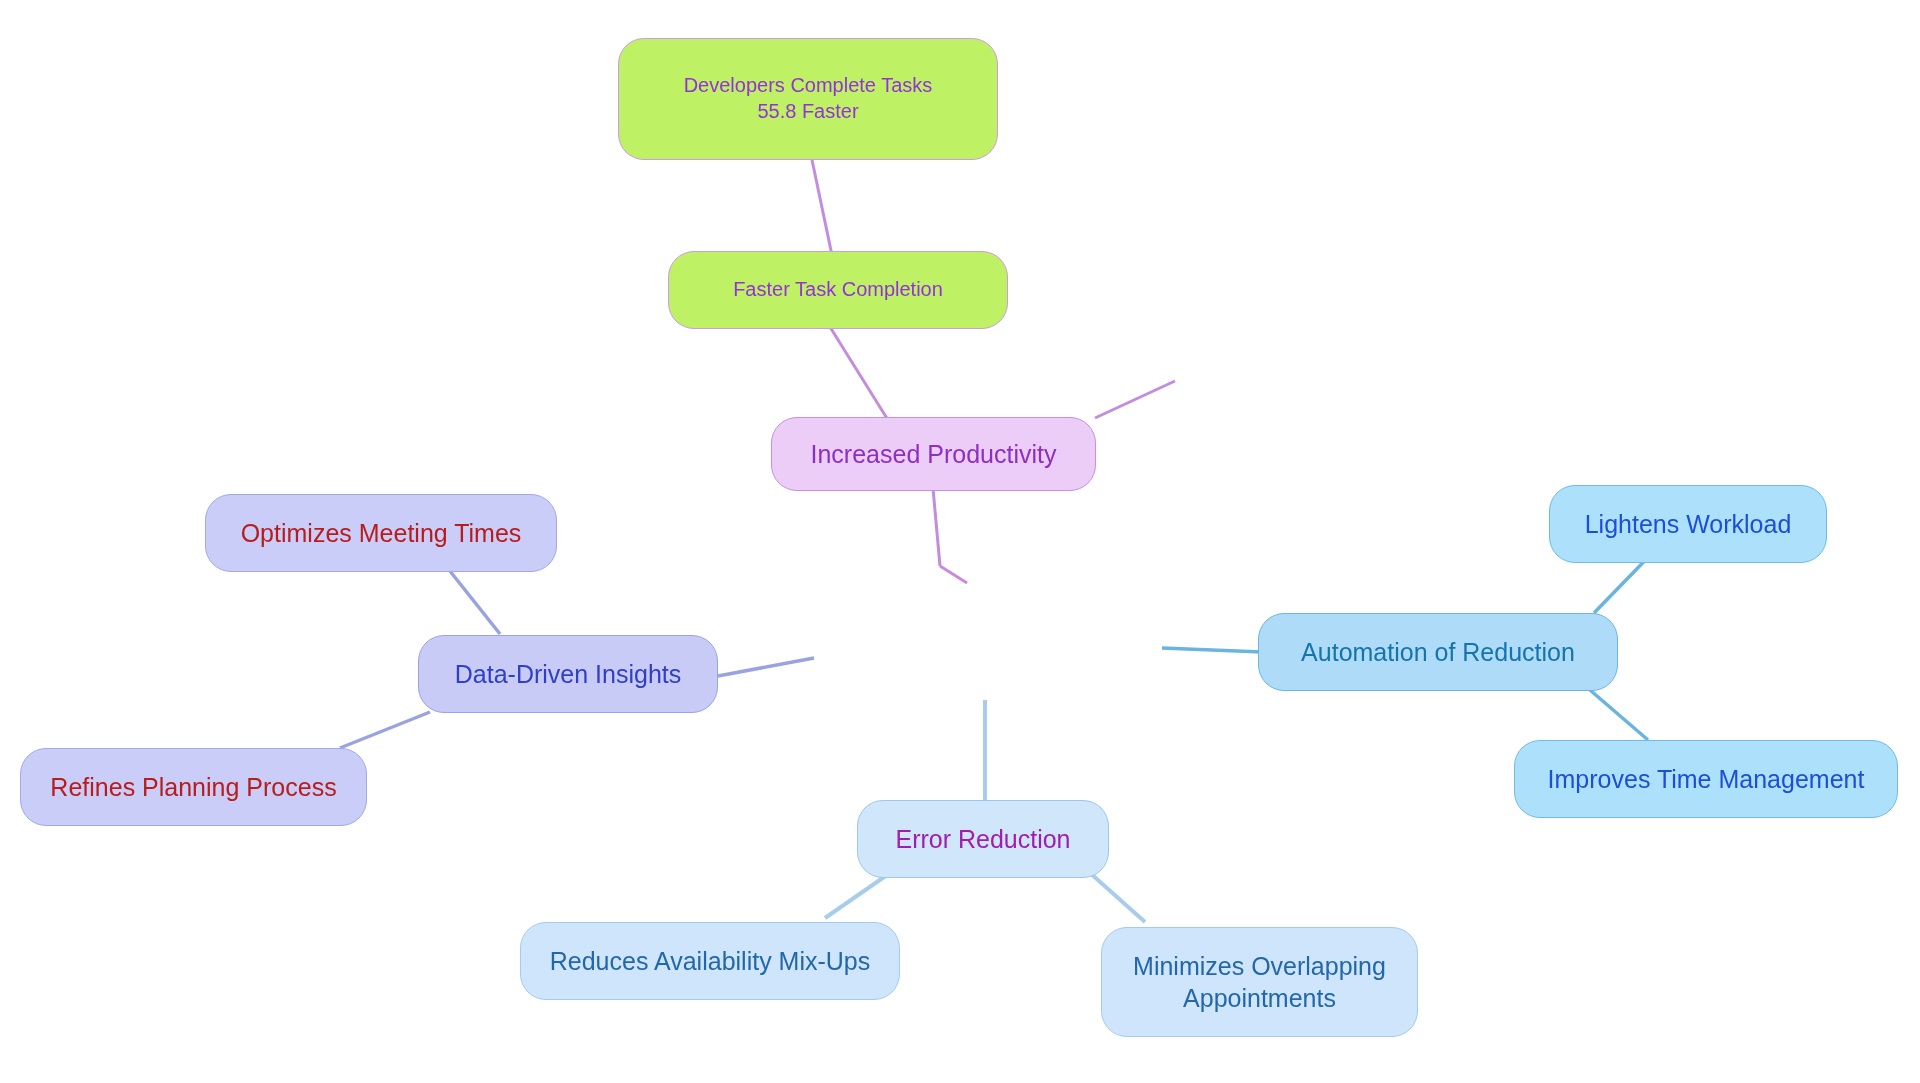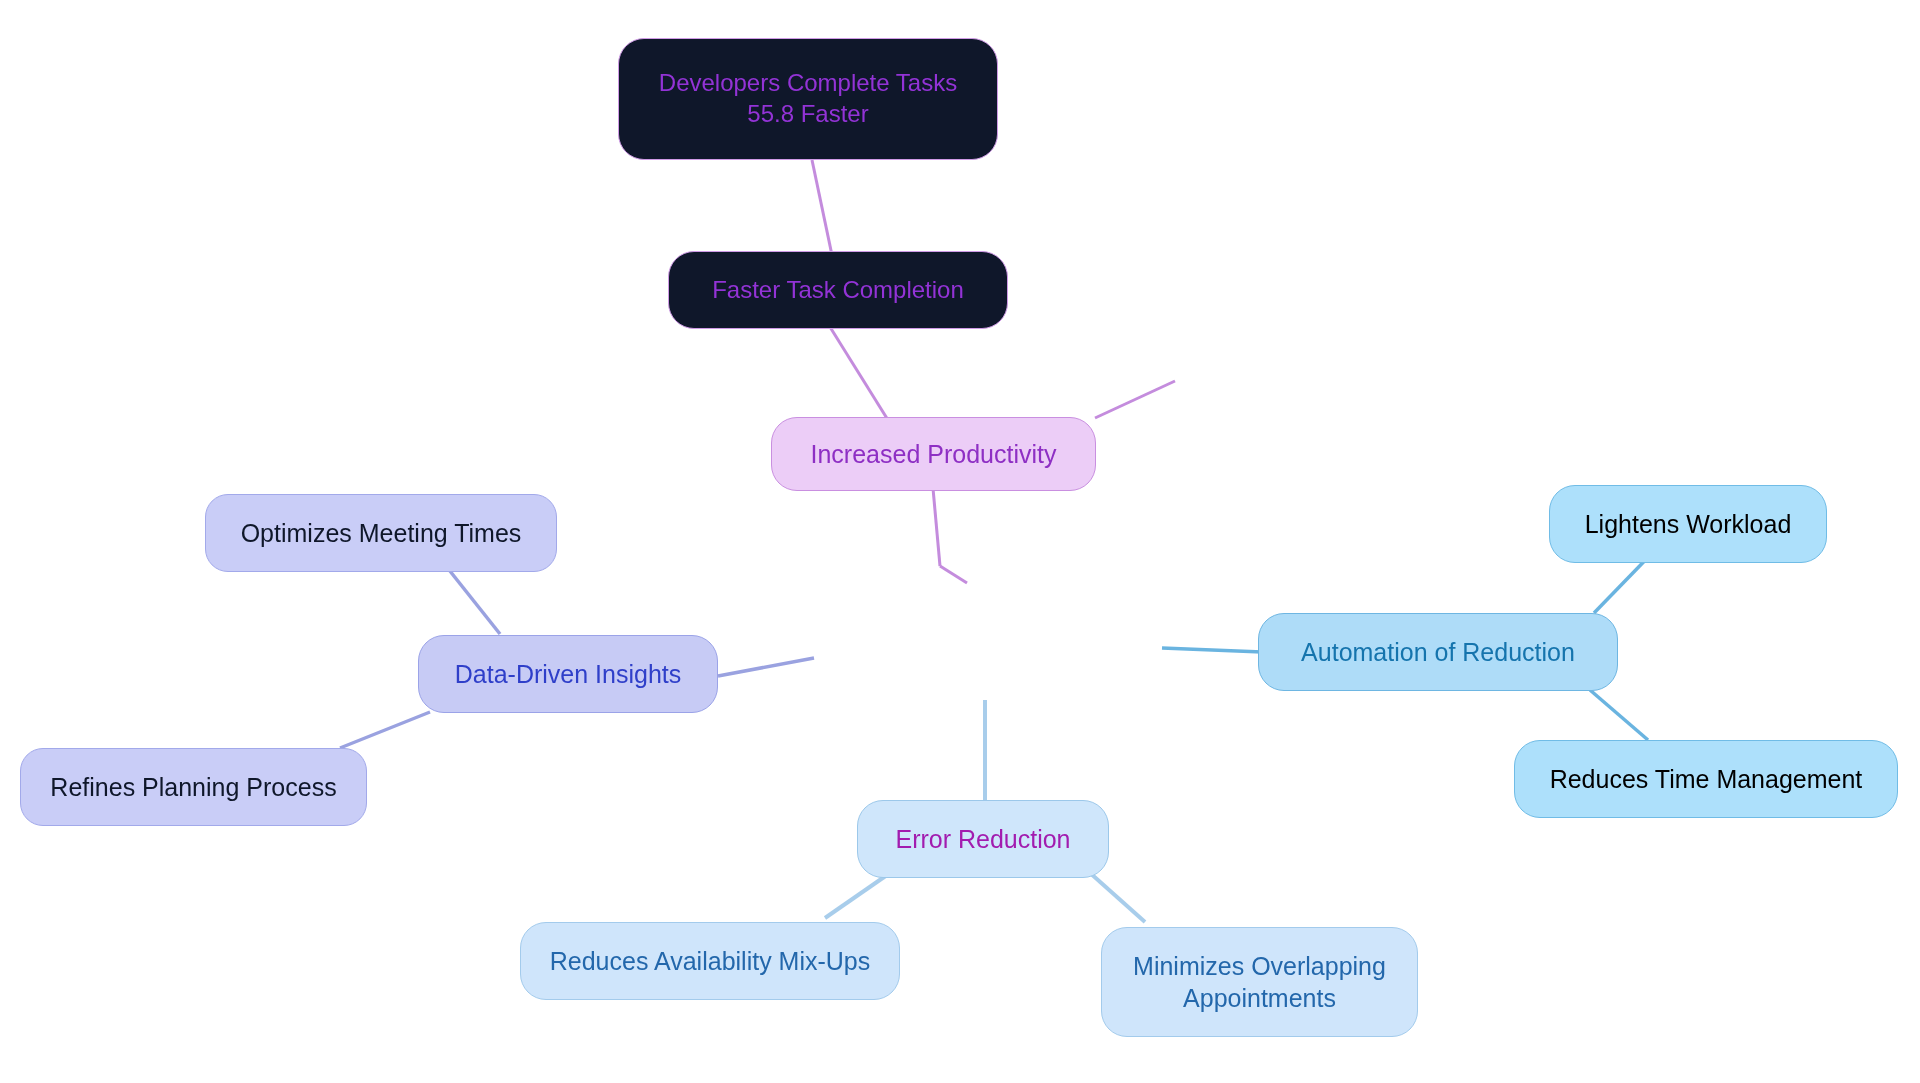--- a/index.html
+++ b/index.html
@@ -45,48 +45,47 @@
     font-size: 25px;
     letter-spacing: .1px;
   }
   .node-purple-main {
     background: #eccdf7;
     border-color: #c98fe0;
     color: #8e2fc4;
     font-size: 25px;
   }
   .node-purple-sub {
-    background: #0f172a;
+    background: #bef264;
     border-color: #cf9ae6;
     color: #9333d6;
-    font-size: 24px;
+    font-size: 20px;
   }
   .node-indigo-main {
     background: #c7cbf5;
     border-color: #9ba3e8;
     color: #2f3fc9;
     font-size: 25px;
   }
   .node-indigo-sub {
     background: #c9cdf7;
     border-color: #a2a9ea;
-    color: #0f172a;
+    color: #b91c1c;
     font-size: 25px;
-    border-radius: 23px;
   }
   .node-cyan-main {
     background: #aedcf8;
     border-color: #6eb6e2;
     color: #1574ad;
     font-size: 25px;
   }
   .node-cyan-sub {
     background: #ade0fb;
     border-color: #70bce6;
-    color: #000000;
+    color: #1d4ed8;
     font-size: 25px;
   }
   .node-blue-main {
     background: #cfe6fb;
     border-color: #9cc8ea;
     color: #a21caf;
     font-size: 25px;
   }
   .node-blue-sub {
     background: #cfe5fb;
@@ -142,21 +141,21 @@
   <div class="node node-indigo-sub" style="left:205px; top:494px; width:352px; height:78px;">Optimizes Meeting Times</div>
 
   <div class="node node-indigo-sub" style="left:20px; top:748px; width:347px; height:78px;">Refines Planning Process</div>
 
   <div class="node node-indigo-main" style="left:418px; top:635px; width:300px; height:78px;">Data-Driven Insights</div>
 
   <div class="node node-cyan-sub" style="left:1549px; top:485px; width:278px; height:78px;">Lightens Workload</div>
 
   <div class="node node-cyan-main" style="left:1258px; top:613px; width:360px; height:78px;">Automation of Reduction</div>
 
-  <div class="node node-cyan-sub" style="left:1514px; top:740px; width:384px; height:78px;">Reduces Time Management</div>
+  <div class="node node-cyan-sub" style="left:1514px; top:740px; width:384px; height:78px;">Improves Time Management</div>
 
   <div class="node node-blue-main" style="left:857px; top:800px; width:252px; height:78px;">Error Reduction</div>
 
   <div class="node node-blue-sub" style="left:520px; top:922px; width:380px; height:78px;">Reduces Availability Mix-Ups</div>
 
   <div class="node node-blue-sub" style="left:1101px; top:927px; width:317px; height:110px;">Minimizes Overlapping
 Appointments</div>
 
 </div>
 

